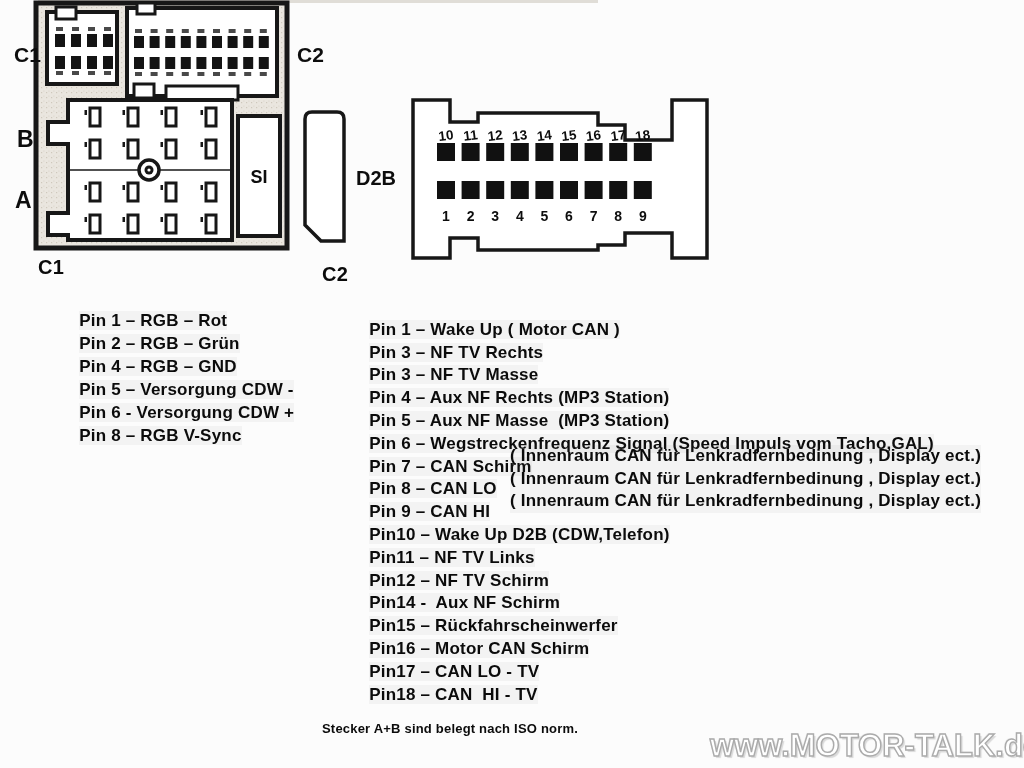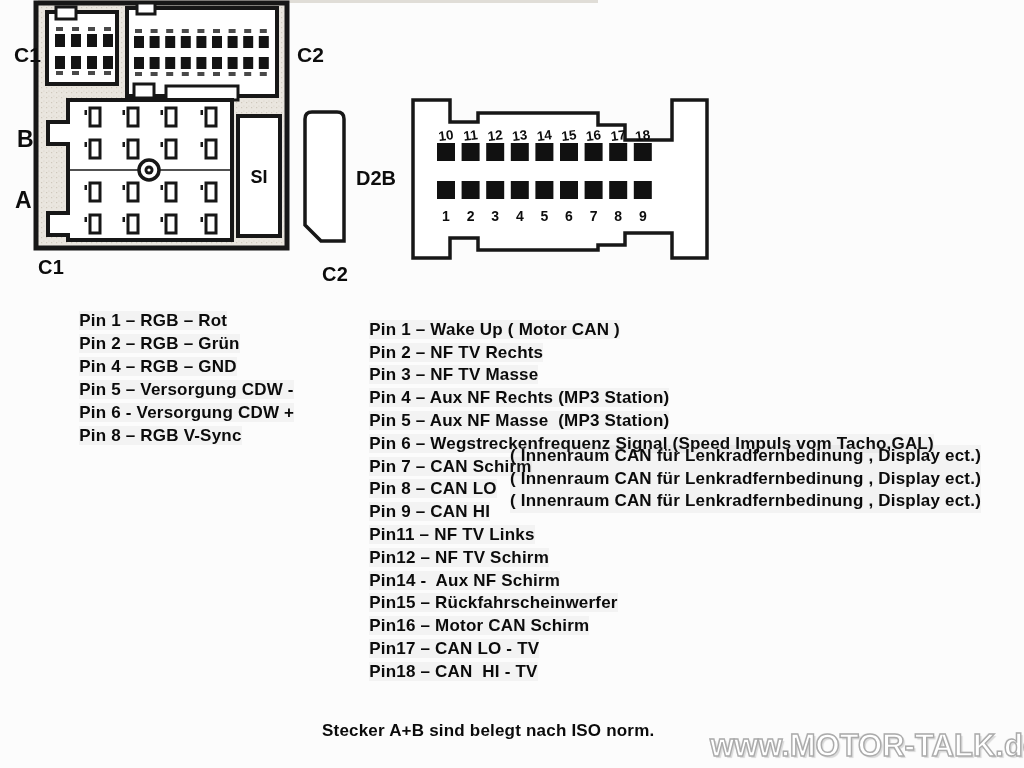--- a/index.html
+++ b/index.html
@@ -15,21 +15,21 @@
   .c1-block .block-title{margin:0 0 7px 8px;}
   .c2-block{left:320px;top:263px;width:702px;}
   .c2-block .block-title{margin:0 0 10px 2px;}
 
   .row{position:relative;height:23px;line-height:23px;font-size:17px;font-weight:bold;
        letter-spacing:.2px;white-space:pre;}
   .c2-block .row{height:22.8px;line-height:22.8px;}
   .lbl{background:rgba(110,110,110,0.06);text-align:right;}
   .note{position:absolute;left:190px;top:12px;background:rgba(110,110,110,0.06);}
 
-  .footer-note{position:absolute;left:322px;top:721px;font-size:17px;font-weight:bold;letter-spacing:.2px;}
+  .footer-note{position:absolute;left:322px;top:721px;font-size:13px;font-weight:bold;letter-spacing:.2px;}
   .watermark{position:absolute;left:710px;top:728px;font-size:31px;font-weight:bold;white-space:nowrap;
              color:#ffffff;-webkit-text-stroke:1.4px #ababab;
              text-shadow:2px 2px 1px #d9d9d9, -1px -1px 0 #efefef;letter-spacing:0;}
 </style>
 </head>
 <body>
 
 <div class="page">
   <div class="scan-top"></div>
 
@@ -251,21 +251,21 @@
   <div class="pin-block c2-block">
     <div class="block-title">C2</div>
     <div>
 
         <div class="row">
           <span class="lbl">Pin 1 – Wake Up ( Motor CAN )</span>
           <span class="note"></span>
         </div>
 
         <div class="row">
-          <span class="lbl">Pin 2 – NF TV Rechts</span>
+          <span class="lbl">Pin 3 – NF TV Rechts</span>
           <span class="note"></span>
         </div>
 
         <div class="row">
           <span class="lbl">Pin 3 – NF TV Masse</span>
           <span class="note"></span>
         </div>
 
         <div class="row">
           <span class="lbl">Pin 4 – Aux NF Rechts (MP3 Station)</span>
@@ -290,20 +290,24 @@
         <div class="row">
           <span class="lbl">Pin 8 – CAN LO</span>
           <span class="note">( Innenraum CAN für Lenkradfernbedinung , Display ect.)</span>
         </div>
 
         <div class="row">
           <span class="lbl">Pin 9 – CAN HI</span>
           <span class="note">( Innenraum CAN für Lenkradfernbedinung , Display ect.)</span>
         </div>
 
+        <div class="row">
+          <span class="lbl">Pin10 – Wake Up D2B (CDW,Telefon)</span>
+          <span class="note"></span>
+        </div>
 
         <div class="row">
           <span class="lbl">Pin11 – NF TV Links</span>
           <span class="note"></span>
         </div>
 
         <div class="row">
           <span class="lbl">Pin12 – NF TV Schirm</span>
           <span class="note"></span>
         </div>

